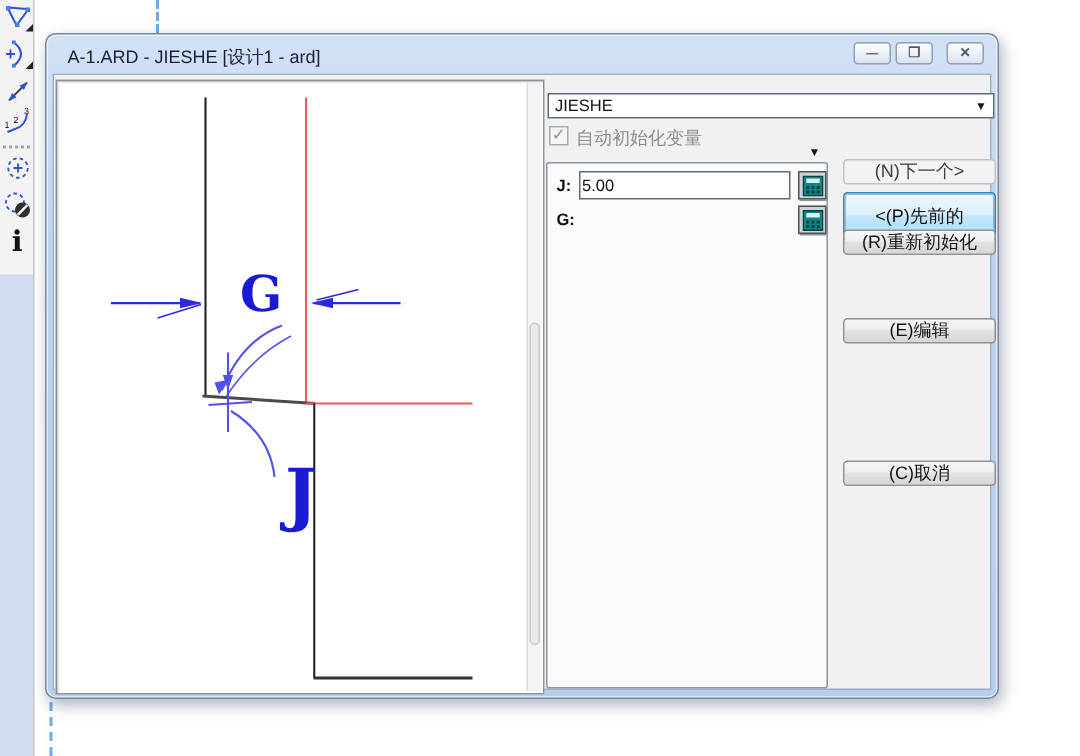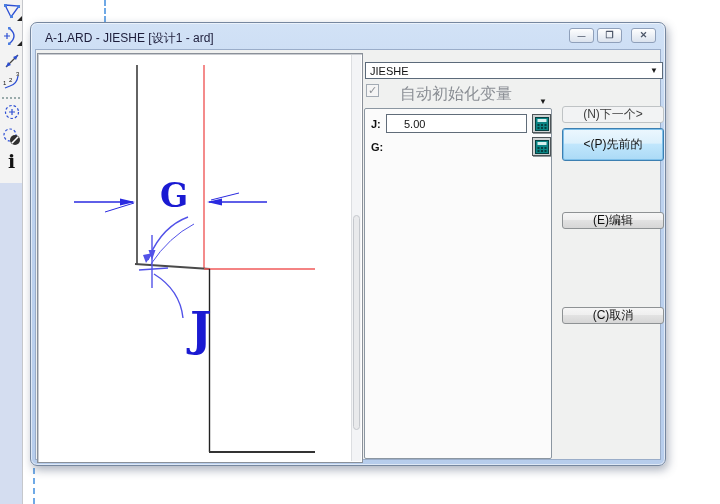--- a/index.html
+++ b/index.html
@@ -37,27 +37,27 @@
   .canvas svg{position:absolute;left:1px;top:1px;}
   .vscroll{position:absolute;right:1px;top:1px;bottom:1px;width:10px;background:#f3f4f6;border-left:1px solid #dcdee1;}
   .vthumb{position:absolute;left:1px;right:1px;top:160px;height:215px;background:#e9eaec;border:1px solid #c5c8cd;border-radius:4px;}
 
   
   .combo{position:absolute;left:334px;top:39px;width:298px;height:17px;background:#fff;border:1px solid #5c6a7a;
          display:flex;align-items:center;padding:0 4px;font-size:11px;color:#111;}
   .combo .arrow{margin-left:auto;font-size:8px;color:#1a1a1a;}
   .checkbox{position:absolute;left:335px;top:61px;width:13px;height:13px;background:#f5f5f5;border:1px solid #a3abb4;
             display:flex;align-items:center;justify-content:center;font-size:11px;color:#8d9196;line-height:1;}
-  .checklabel{position:absolute;left:353px;top:61px;font-size:16px;color:#8a8e94;margin-left:16px;}
+  .checklabel{position:absolute;left:353px;top:61px;font-size:12px;color:#8a8e94;}
   .expander{position:absolute;left:508px;top:74px;font-size:8px;color:#1a1a1a;}
   .varpanel{position:absolute;left:333px;top:85px;width:188px;height:351px;background:#fbfbfb;border:1px solid #8b96a1;border-radius:2px;}
   .varrow{position:absolute;left:0;width:100%;height:22px;}
   .varrow .vname{position:absolute;left:6px;top:5px;font-size:11px;font-weight:bold;color:#111;}
   .varrow input{position:absolute;left:21px;top:1px;width:141px;height:19px;border:1px solid #606c79;font-size:11px;
-                padding:0 17px;font-family:"Liberation Sans",sans-serif;color:#111;background:#fff;}
+                padding:0 1px;font-family:"Liberation Sans",sans-serif;color:#111;background:#fff;}
   .calcbtn{position:absolute;left:167px;top:1px;width:19px;height:19px;background:#cfd3d3;border:1px solid #4e5558;
            box-shadow:1px 1px 0 #8d9598;display:flex;align-items:center;justify-content:center;}
 
   
   .btn{position:absolute;left:531px;width:102px;height:17px;border:1px solid #8e9294;border-radius:3px;
        background:linear-gradient(180deg,#f6f6f6 0%,#efefef 45%,#e2e2e2 50%,#d6d6d6 100%);
        display:flex;align-items:center;justify-content:center;font-size:12px;color:#111;white-space:nowrap;}
   .btn.small-text{font-size:11px;letter-spacing:-0.4px;}
   .btn.disabled{color:#404040;border-color:#bfc3c5;background:#f2f3f4;}
   .btn.default{height:33px;border-color:#3c7fb1;box-shadow:inset 0 0 0 1px #7fc0ea;
@@ -220,17 +220,18 @@
                 <rect x="6" y="10" width="2" height="2"></rect>
                 <rect x="9.5" y="10" width="2" height="2"></rect>
               </g>
           </svg>
         </div>
       </div>
     </div>
 
     <div class="btn disabled" style="top:83px">(N)下一个&gt;</div>
     <div class="btn default" style="top:105px">&lt;(P)先前的</div>
+    <div class="btn" style="top:130px">(R)重新初始化</div>
     <div class="btn" style="top:189px">(E)编辑</div>
     <div class="btn" style="top:284px">(C)取消</div>
   </div>
 
 </div>
 
 </body></html>

